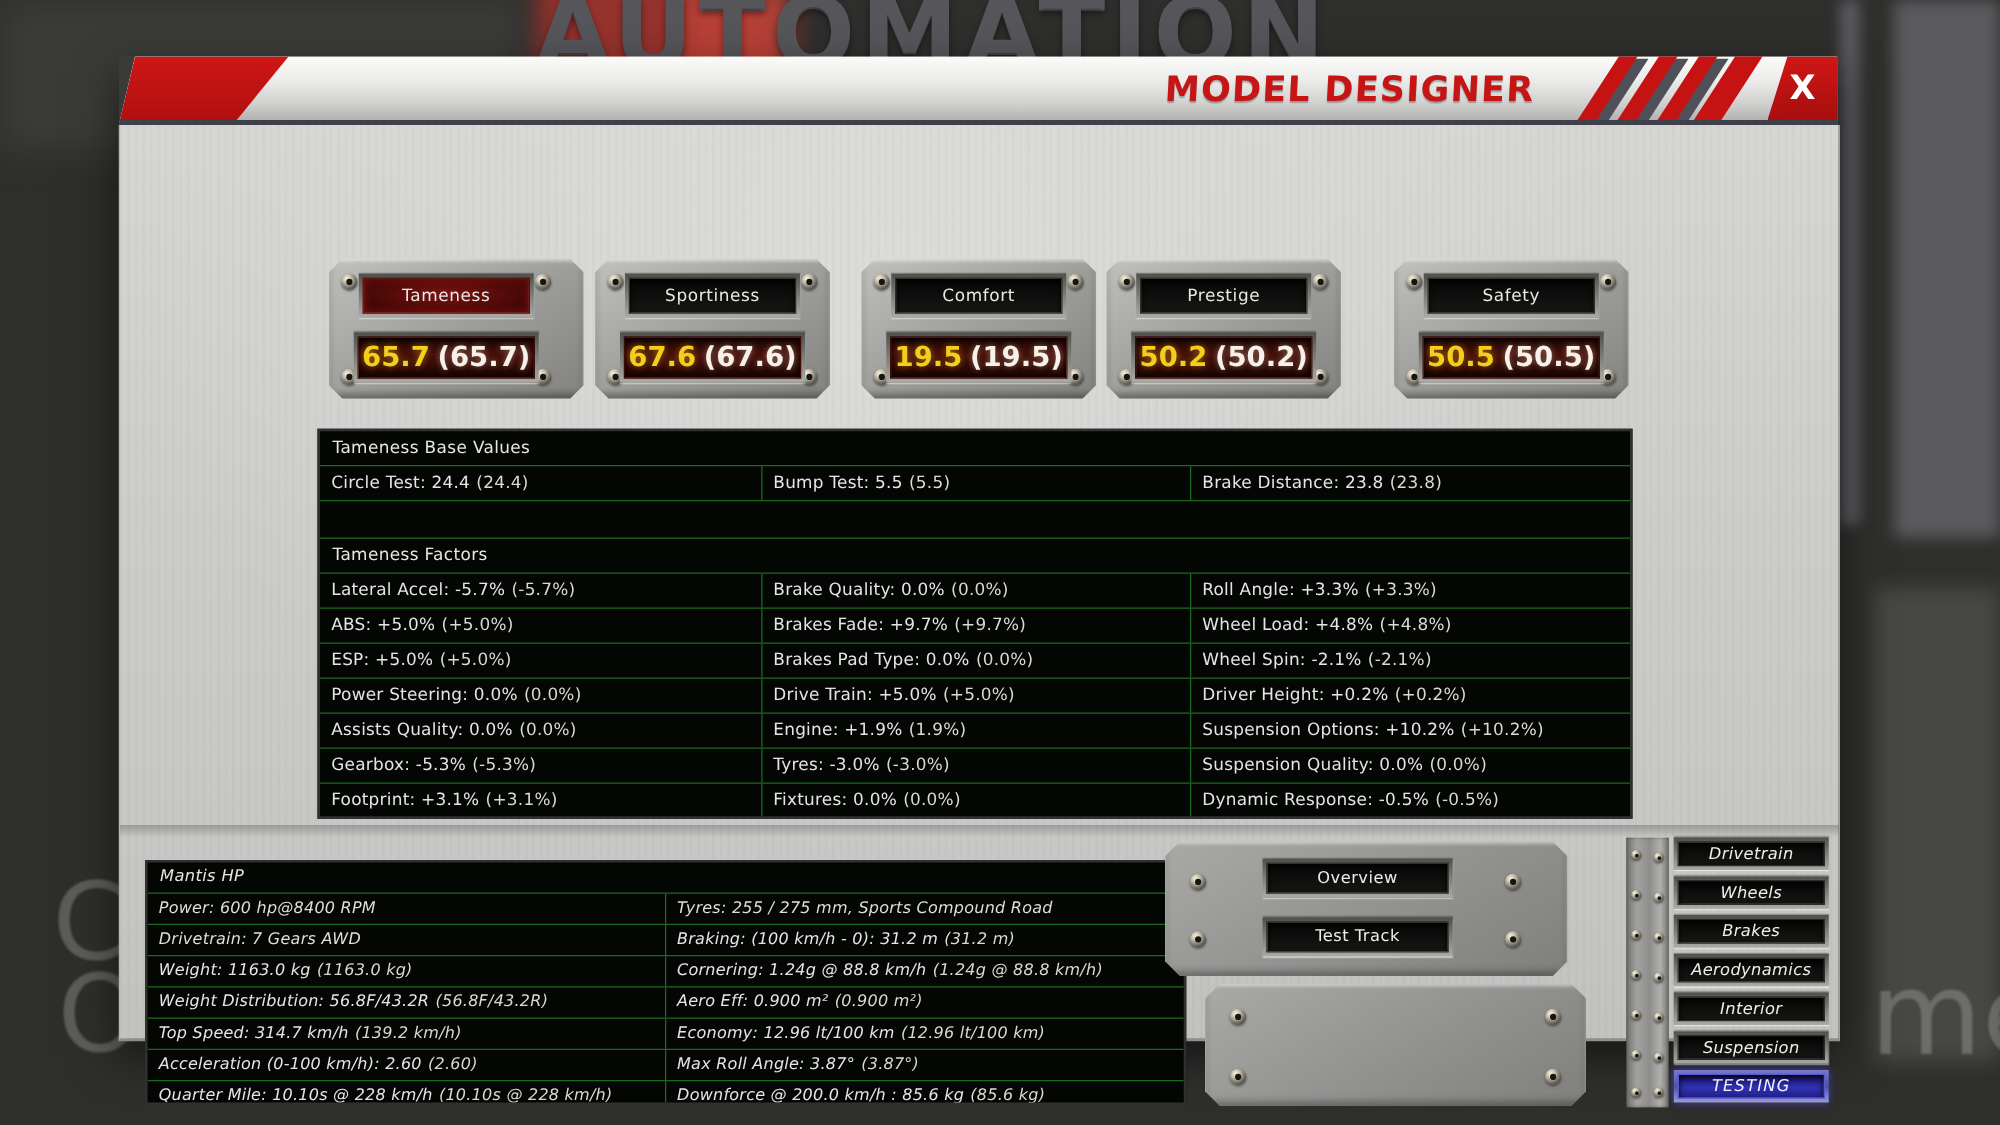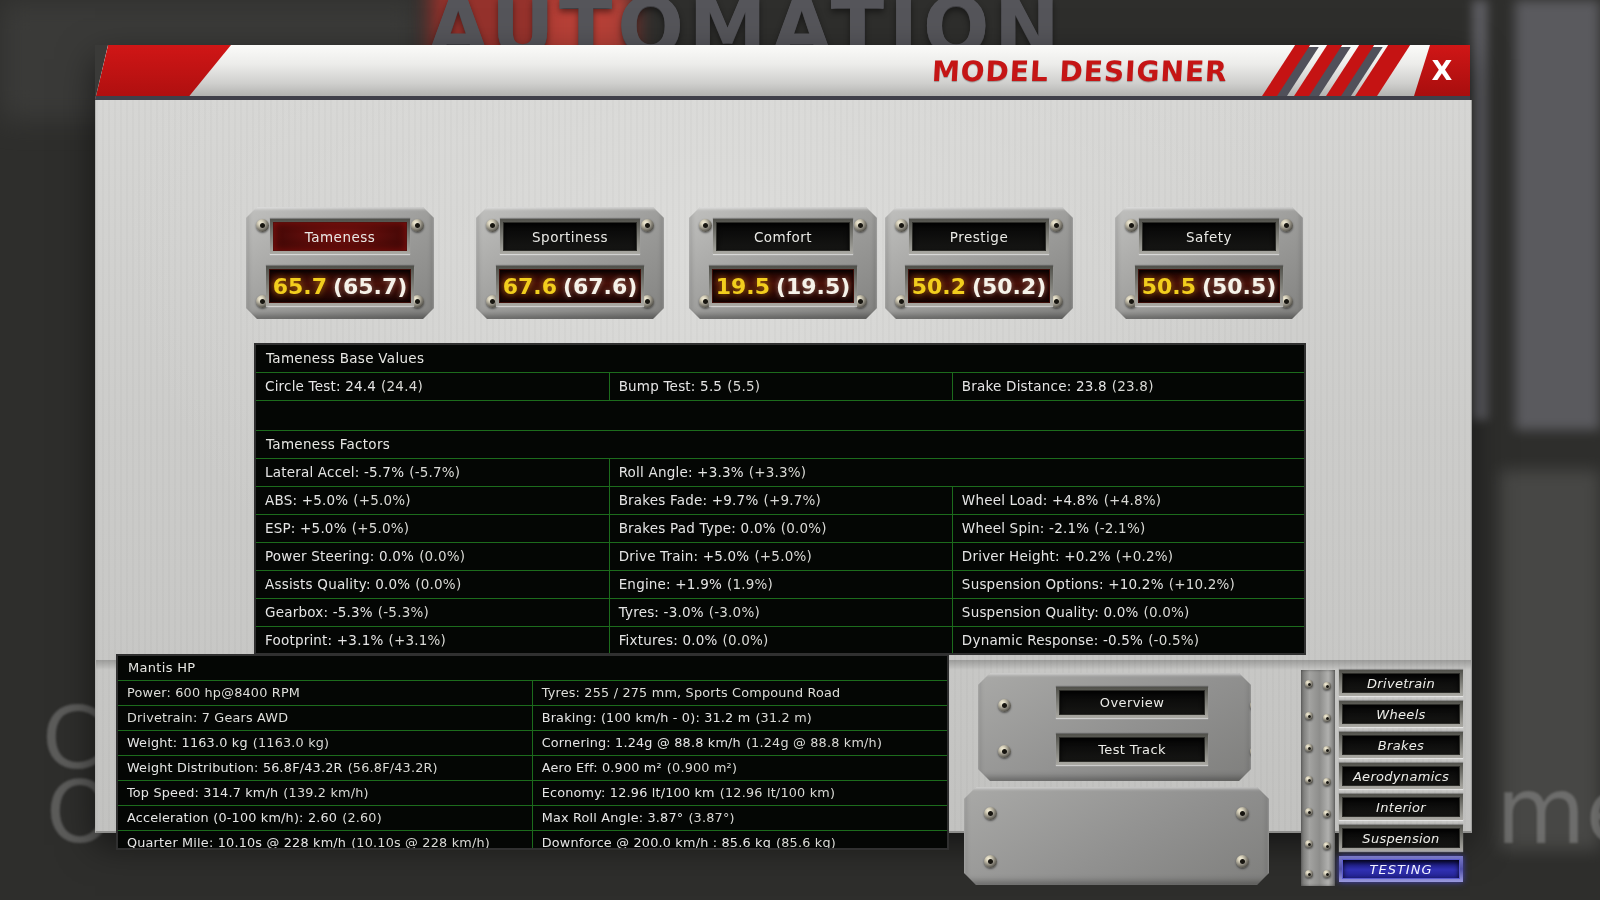--- a/index.html
+++ b/index.html
@@ -59,21 +59,21 @@
         padding:3px;box-shadow:0 1px 1px rgba(255,255,255,.55),0 -1px 1px rgba(0,0,0,.3);}
   .face{height:100%;background:linear-gradient(180deg,#060606,#161614);
         border:1px solid #2c2c28;box-shadow:inset 0 2px 5px rgba(0,0,0,.9);
         display:flex;align-items:center;justify-content:center;box-sizing:border-box;}
   
   .gauge{position:absolute;top:107px;width:188px;height:112px;
         background:linear-gradient(150deg,#c0c0be 0%,#9b9b99 55%,#83838一 100%,#828280 100%);
         background:linear-gradient(150deg,#c0c0be 0%,#9b9b99 55%,#828280 100%);
         clip-path:polygon(11px 0,calc(100% - 11px) 0,100% 11px,100% calc(100% - 11px),calc(100% - 11px) 100%,11px 100%,0 calc(100% - 11px),0 11px);
         box-shadow:inset 0 2px 3px rgba(255,255,255,.55),inset 0 -4px 6px rgba(0,0,0,.35);}
-  .g1{left:150px;} .g2{left:380px;} .g3{left:593px;} .g4{left:789px;} .g5{left:1019px;}
+  .g1{left:167px;padding-left:16px;} .g2{left:380px;} .g3{left:593px;} .g4{left:789px;} .g5{left:1019px;}
   .g-label{position:absolute;left:24px;top:12px;width:140px;height:35px;box-sizing:border-box;cursor:pointer;}
   .g-label .face{font-size:13.5px;letter-spacing:.5px;color:#e9e9e5;}
   .g-label.sel .face{background:radial-gradient(ellipse at 50% 45%,#7c1210 0%,#4c0a08 60%,#2f0504 100%);
         border-color:#5a0f0c;box-shadow:inset 0 0 8px rgba(160,20,15,.8);}
   .g-val{position:absolute;left:20px;top:59px;width:148px;height:40px;box-sizing:border-box;}
   .g-val .face{background:linear-gradient(180deg,#1e0503 0%,#471009 42%,#3a0c06 62%,#150302 100%);
         border-color:#3c0d08;font-weight:bold;font-size:22px;white-space:nowrap;}
   .g-num{color:#f2ce1d;text-shadow:0 0 6px rgba(242,180,20,.55);}
   .g-par{color:#f6f2e9;margin-left:6px;text-shadow:0 0 5px rgba(255,240,220,.4);}
   
@@ -85,29 +85,29 @@
   .ghead{height:27px;line-height:27px;padding-left:10px;color:#e7e7e3;font-size:13.5px;
         border-top:1px solid #1c6b1c;letter-spacing:.3px;}
   .ghead.noline{border-top:none;}
   .gspacer{height:29px;border-top:1px solid #1c6b1c;}
   .gcell{height:27px;line-height:27px;padding-left:9px;font-size:13.5px;white-space:nowrap;
         overflow:hidden;box-sizing:border-box;letter-spacing:.2px;}
   .gcell + .gcell{border-left:1px solid #1c6b1c;}
   .yl{color:#e5e5e5;} .pr{color:#d9d9d5;margin-left:5px;}
   .plain .yl{color:#dededa;}
   .c3 .gcell:nth-child(1){width:33.65%;} .c3 .gcell:nth-child(2){width:32.75%;} .c3 .gcell:nth-child(3){flex:1;}
-  .carpanel{left:20px;top:554px;width:833px;height:196px;}
+  .carpanel{left:20px;top:588px;width:833px;height:196px;font-style:italic;}
   .carpanel .gcell{height:24px;line-height:24px;font-size:12.8px;}
   .carpanel .ghead{height:24px;line-height:24px;font-size:13px;border-top:none;}
   .c2 .gcell:nth-child(1){width:49.9%;} .c2 .gcell:nth-child(2){flex:1;}
   
   .plate{position:absolute;background:linear-gradient(150deg,#a9a9a7 0%,#919190 55%,#7f7f7d 100%);
         clip-path:polygon(12px 0,calc(100% - 12px) 0,100% 12px,100% calc(100% - 12px),calc(100% - 12px) 100%,12px 100%,0 calc(100% - 12px),0 12px);
         box-shadow:inset 0 2px 3px rgba(255,255,255,.5),inset 0 -4px 6px rgba(0,0,0,.3);}
-  .plate-view{left:882px;top:573px;width:273px;height:108px;}
+  .plate-view{left:836px;top:573px;width:322px;height:108px;}
   .plate-empty{left:868px;top:687px;width:305px;height:98px;}
   .vbtn{position:absolute;left:78px;width:152px;height:31px;box-sizing:border-box;cursor:pointer;}
   .vbtn .face{font-size:13px;color:#ece                      ce8;}
   .vbtn .face{font-size:13px;color:#ecece8;letter-spacing:.4px;}
   .vb1{top:14px;} .vb2{top:61px;}
   .hinge{position:absolute;left:1205px;top:570px;width:34px;height:216px;
         background:linear-gradient(90deg,#6f6f6d 0%,#a3a3a1 25%,#8d8d8b 55%,#b0b0ae 80%,#757573 100%);
         box-shadow:inset 0 0 3px rgba(0,0,0,.4);}
   .navcol{position:absolute;left:1243px;top:570px;width:124px;display:flex;flex-direction:column;gap:5px;}
   .navbtn{height:26px;box-sizing:border-box;cursor:pointer;font-style:italic;}
@@ -231,20 +231,21 @@
         <div class="ghead noline">Tameness Base Values</div>
         <div class="grow c3">
           <div class="gcell"><span class="yl">Circle Test: 24.4</span><span class="pr">(24.4)</span></div>
           <div class="gcell"><span class="yl">Bump Test: 5.5</span><span class="pr">(5.5)</span></div>
           <div class="gcell"><span class="yl">Brake Distance: 23.8</span><span class="pr">(23.8)</span></div>
         </div>
         <div class="gspacer"></div>
         <div class="ghead">Tameness Factors</div>
         <div class="grow c3">
           <div class="gcell"><span class="yl">Lateral Accel: -5.7%</span><span class="pr">(-5.7%)</span></div>
+          <div class="gcell"><span class="yl">Brake Quality: 0.0%</span><span class="pr">(0.0%)</span></div>
           <div class="gcell"><span class="yl">Roll Angle: +3.3%</span><span class="pr">(+3.3%)</span></div>
         </div>
         <div class="grow c3">
           <div class="gcell"><span class="yl">ABS: +5.0%</span><span class="pr">(+5.0%)</span></div>
           <div class="gcell"><span class="yl">Brakes Fade: +9.7%</span><span class="pr">(+9.7%)</span></div>
           <div class="gcell"><span class="yl">Wheel Load: +4.8%</span><span class="pr">(+4.8%)</span></div>
         </div>
         <div class="grow c3">
           <div class="gcell"><span class="yl">ESP: +5.0%</span><span class="pr">(+5.0%)</span></div>
           <div class="gcell"><span class="yl">Brakes Pad Type: 0.0%</span><span class="pr">(0.0%)</span></div>

